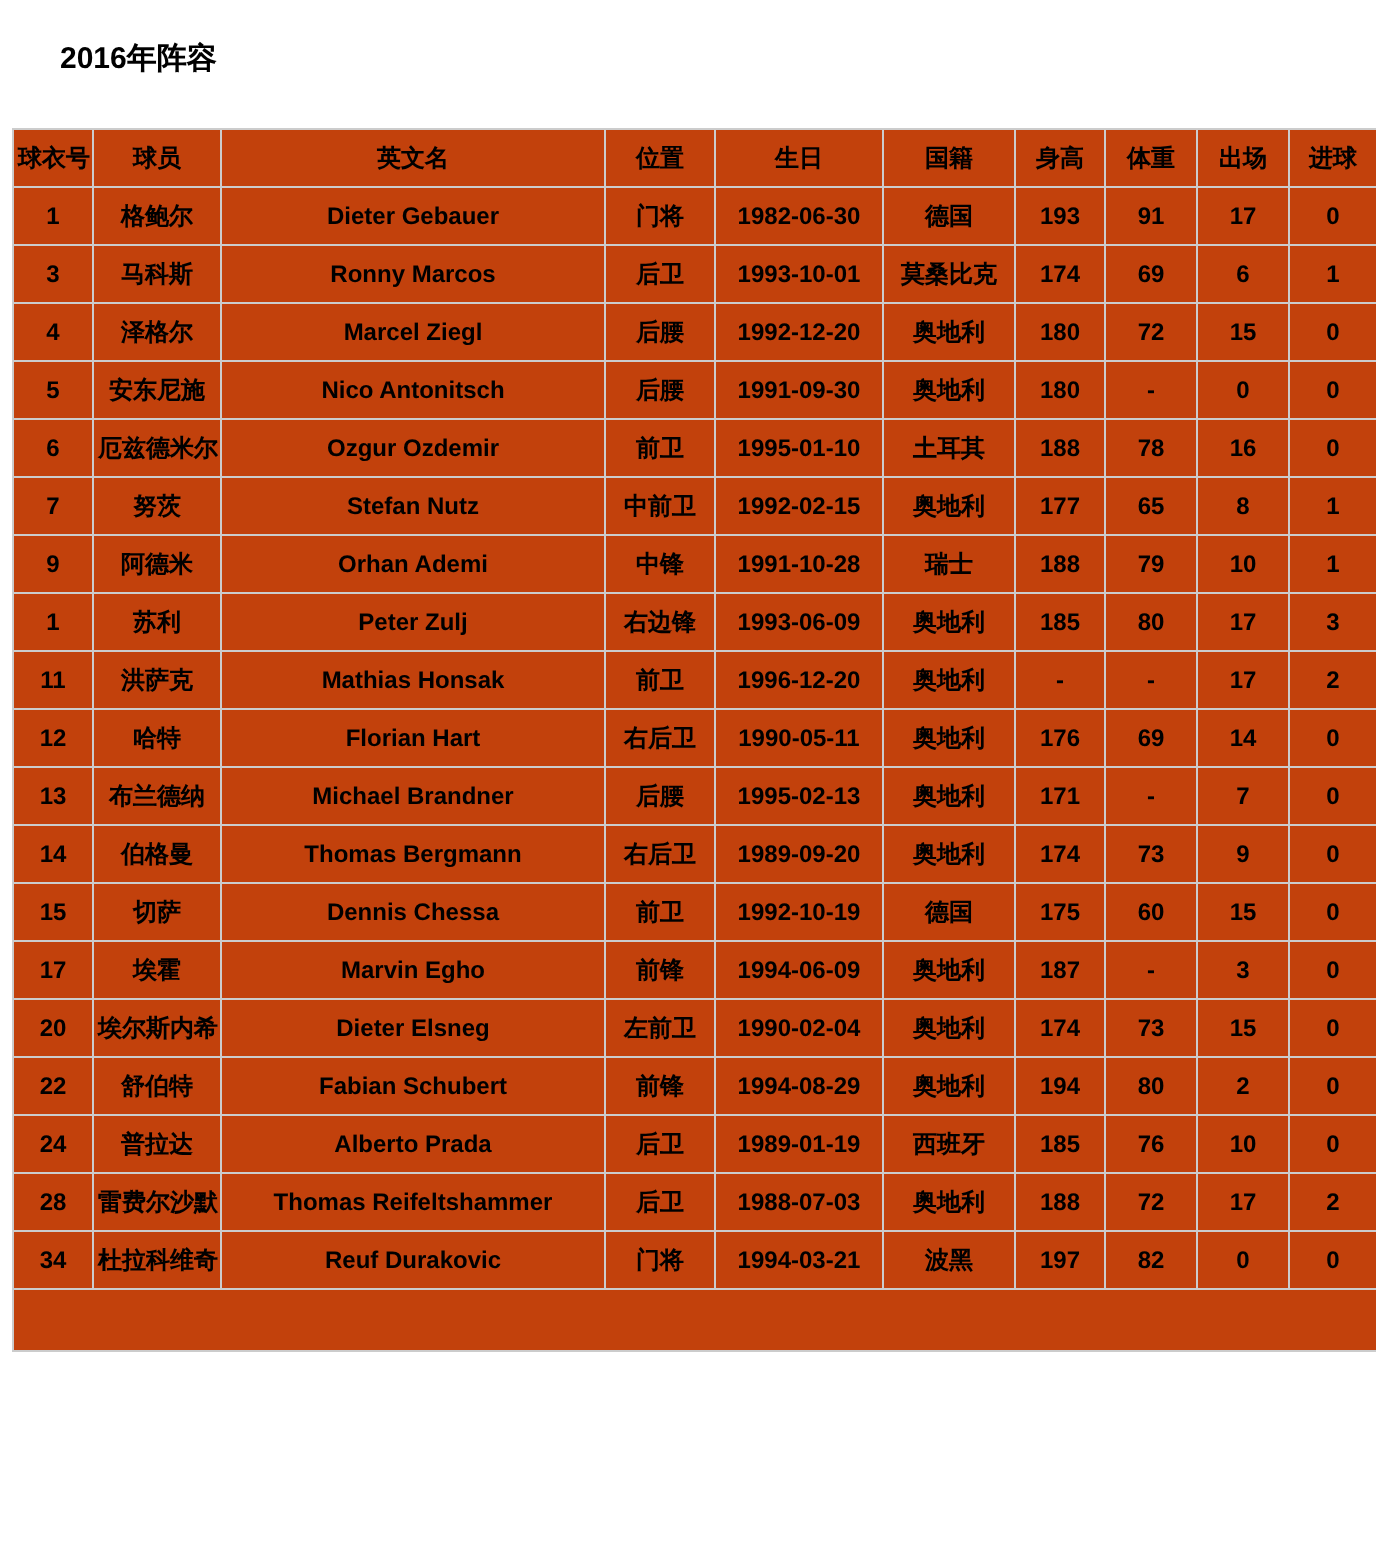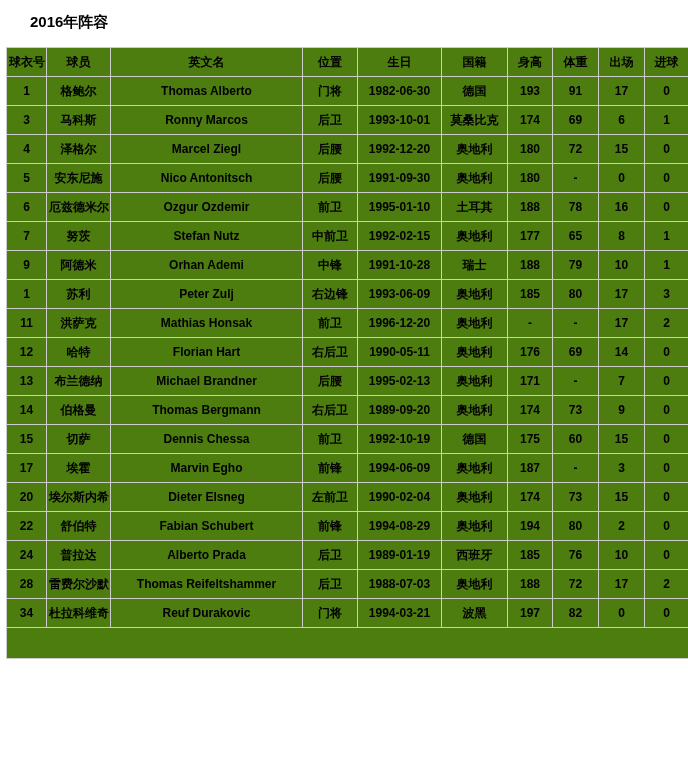--- a/index.html
+++ b/index.html
@@ -6,32 +6,32 @@
     margin: 0;
     padding: 0;
     background: #ffffff;
     width: 688px;
     height: 777px;
     overflow: hidden;
     font-family: "Liberation Sans", sans-serif;
     color: #000000;
   }
   .title {
-    padding: 13px 0 0 30px;
+    padding: 21px 0 0 30px;
     font-size: 15px;
     line-height: 17px;
     font-weight: bold;
     color: #000;
   }
   table.roster {
     border-collapse: collapse;
     table-layout: fixed;
     width: 682px;
-    margin: 17px 0 0 6px;
-    background: #4d7c0f;
+    margin: 26px 0 0 6px;
+    background: #c2410c;
   }
   table.roster th,
   table.roster td {
     border: 1px solid #cccccc;
     height: 28px;
     padding: 0 2px;
     text-align: center;
     vertical-align: middle;
     font-size: 12px;
     font-weight: bold;
@@ -72,21 +72,21 @@
         <th>身高</th>
         <th>体重</th>
         <th>出场</th>
         <th>进球</th>
       </tr>
   </thead>
   <tbody>
       <tr>
         <td>1</td>
         <td>格鲍尔</td>
-        <td>Thomas Alberto</td>
+        <td>Dieter Gebauer</td>
         <td>门将</td>
         <td>1982-06-30</td>
         <td>德国</td>
         <td>193</td>
         <td>91</td>
         <td>17</td>
         <td>0</td>
       </tr>
       <tr>
         <td>3</td>

